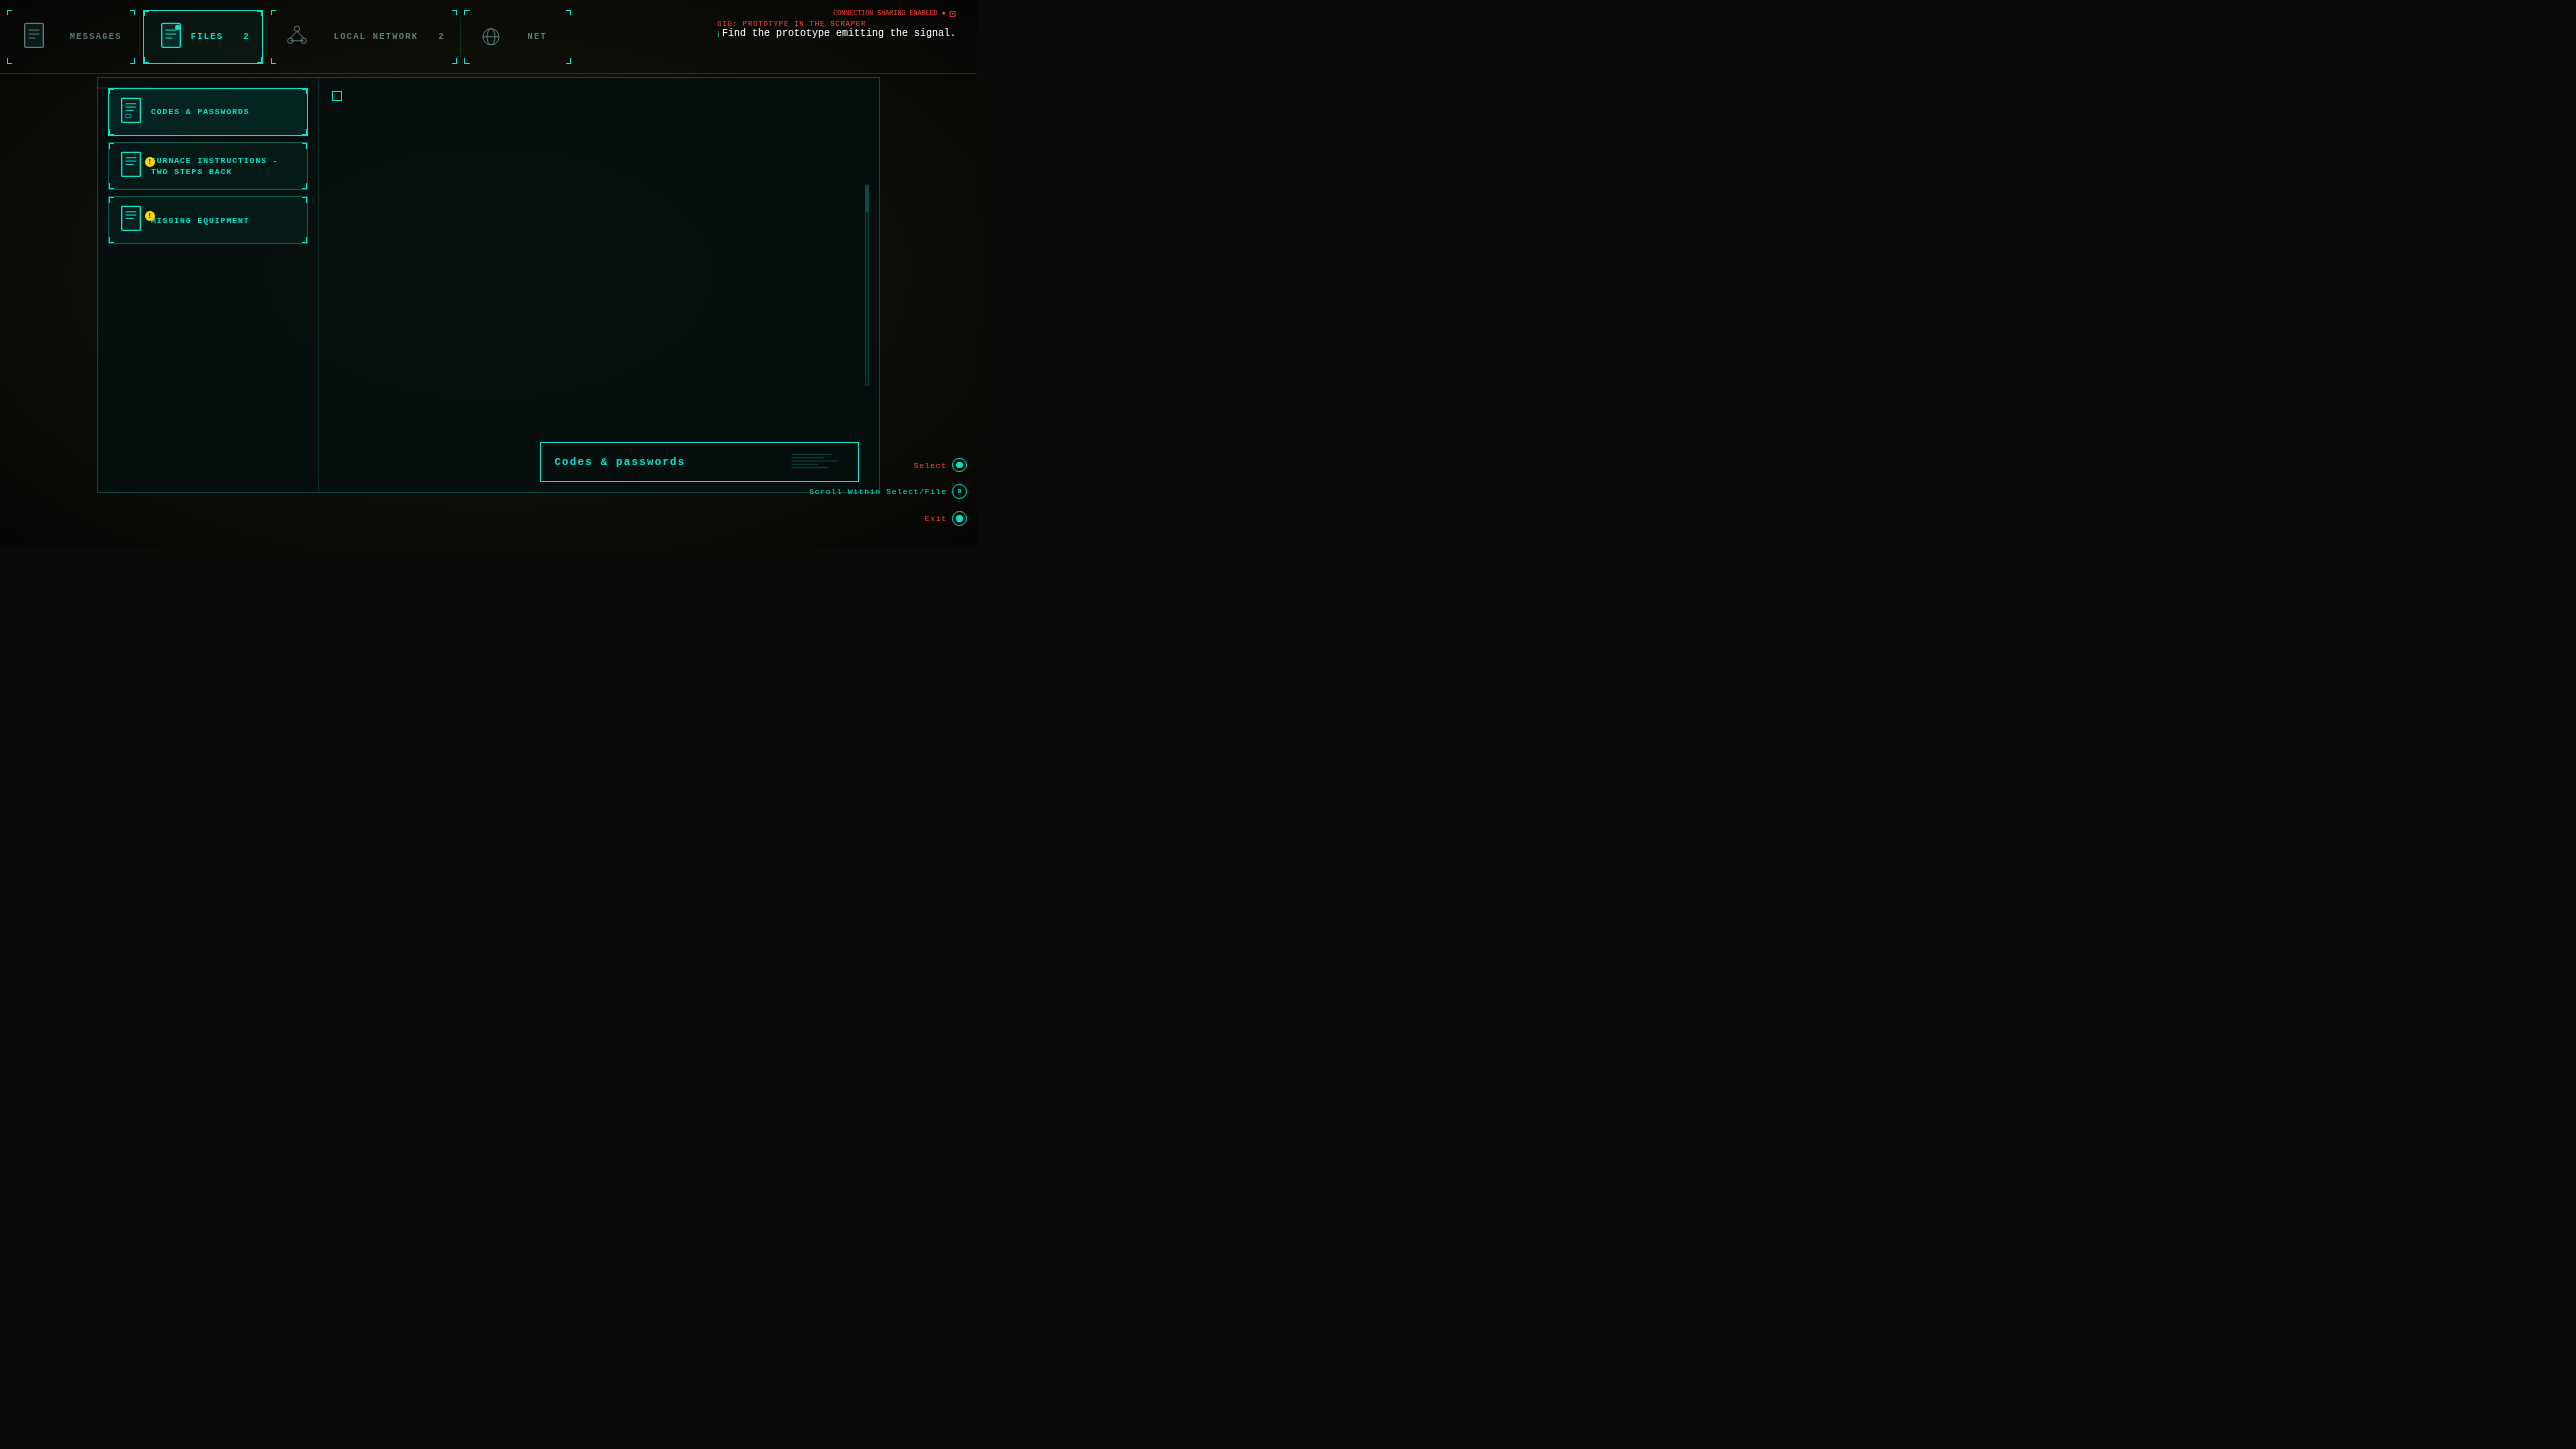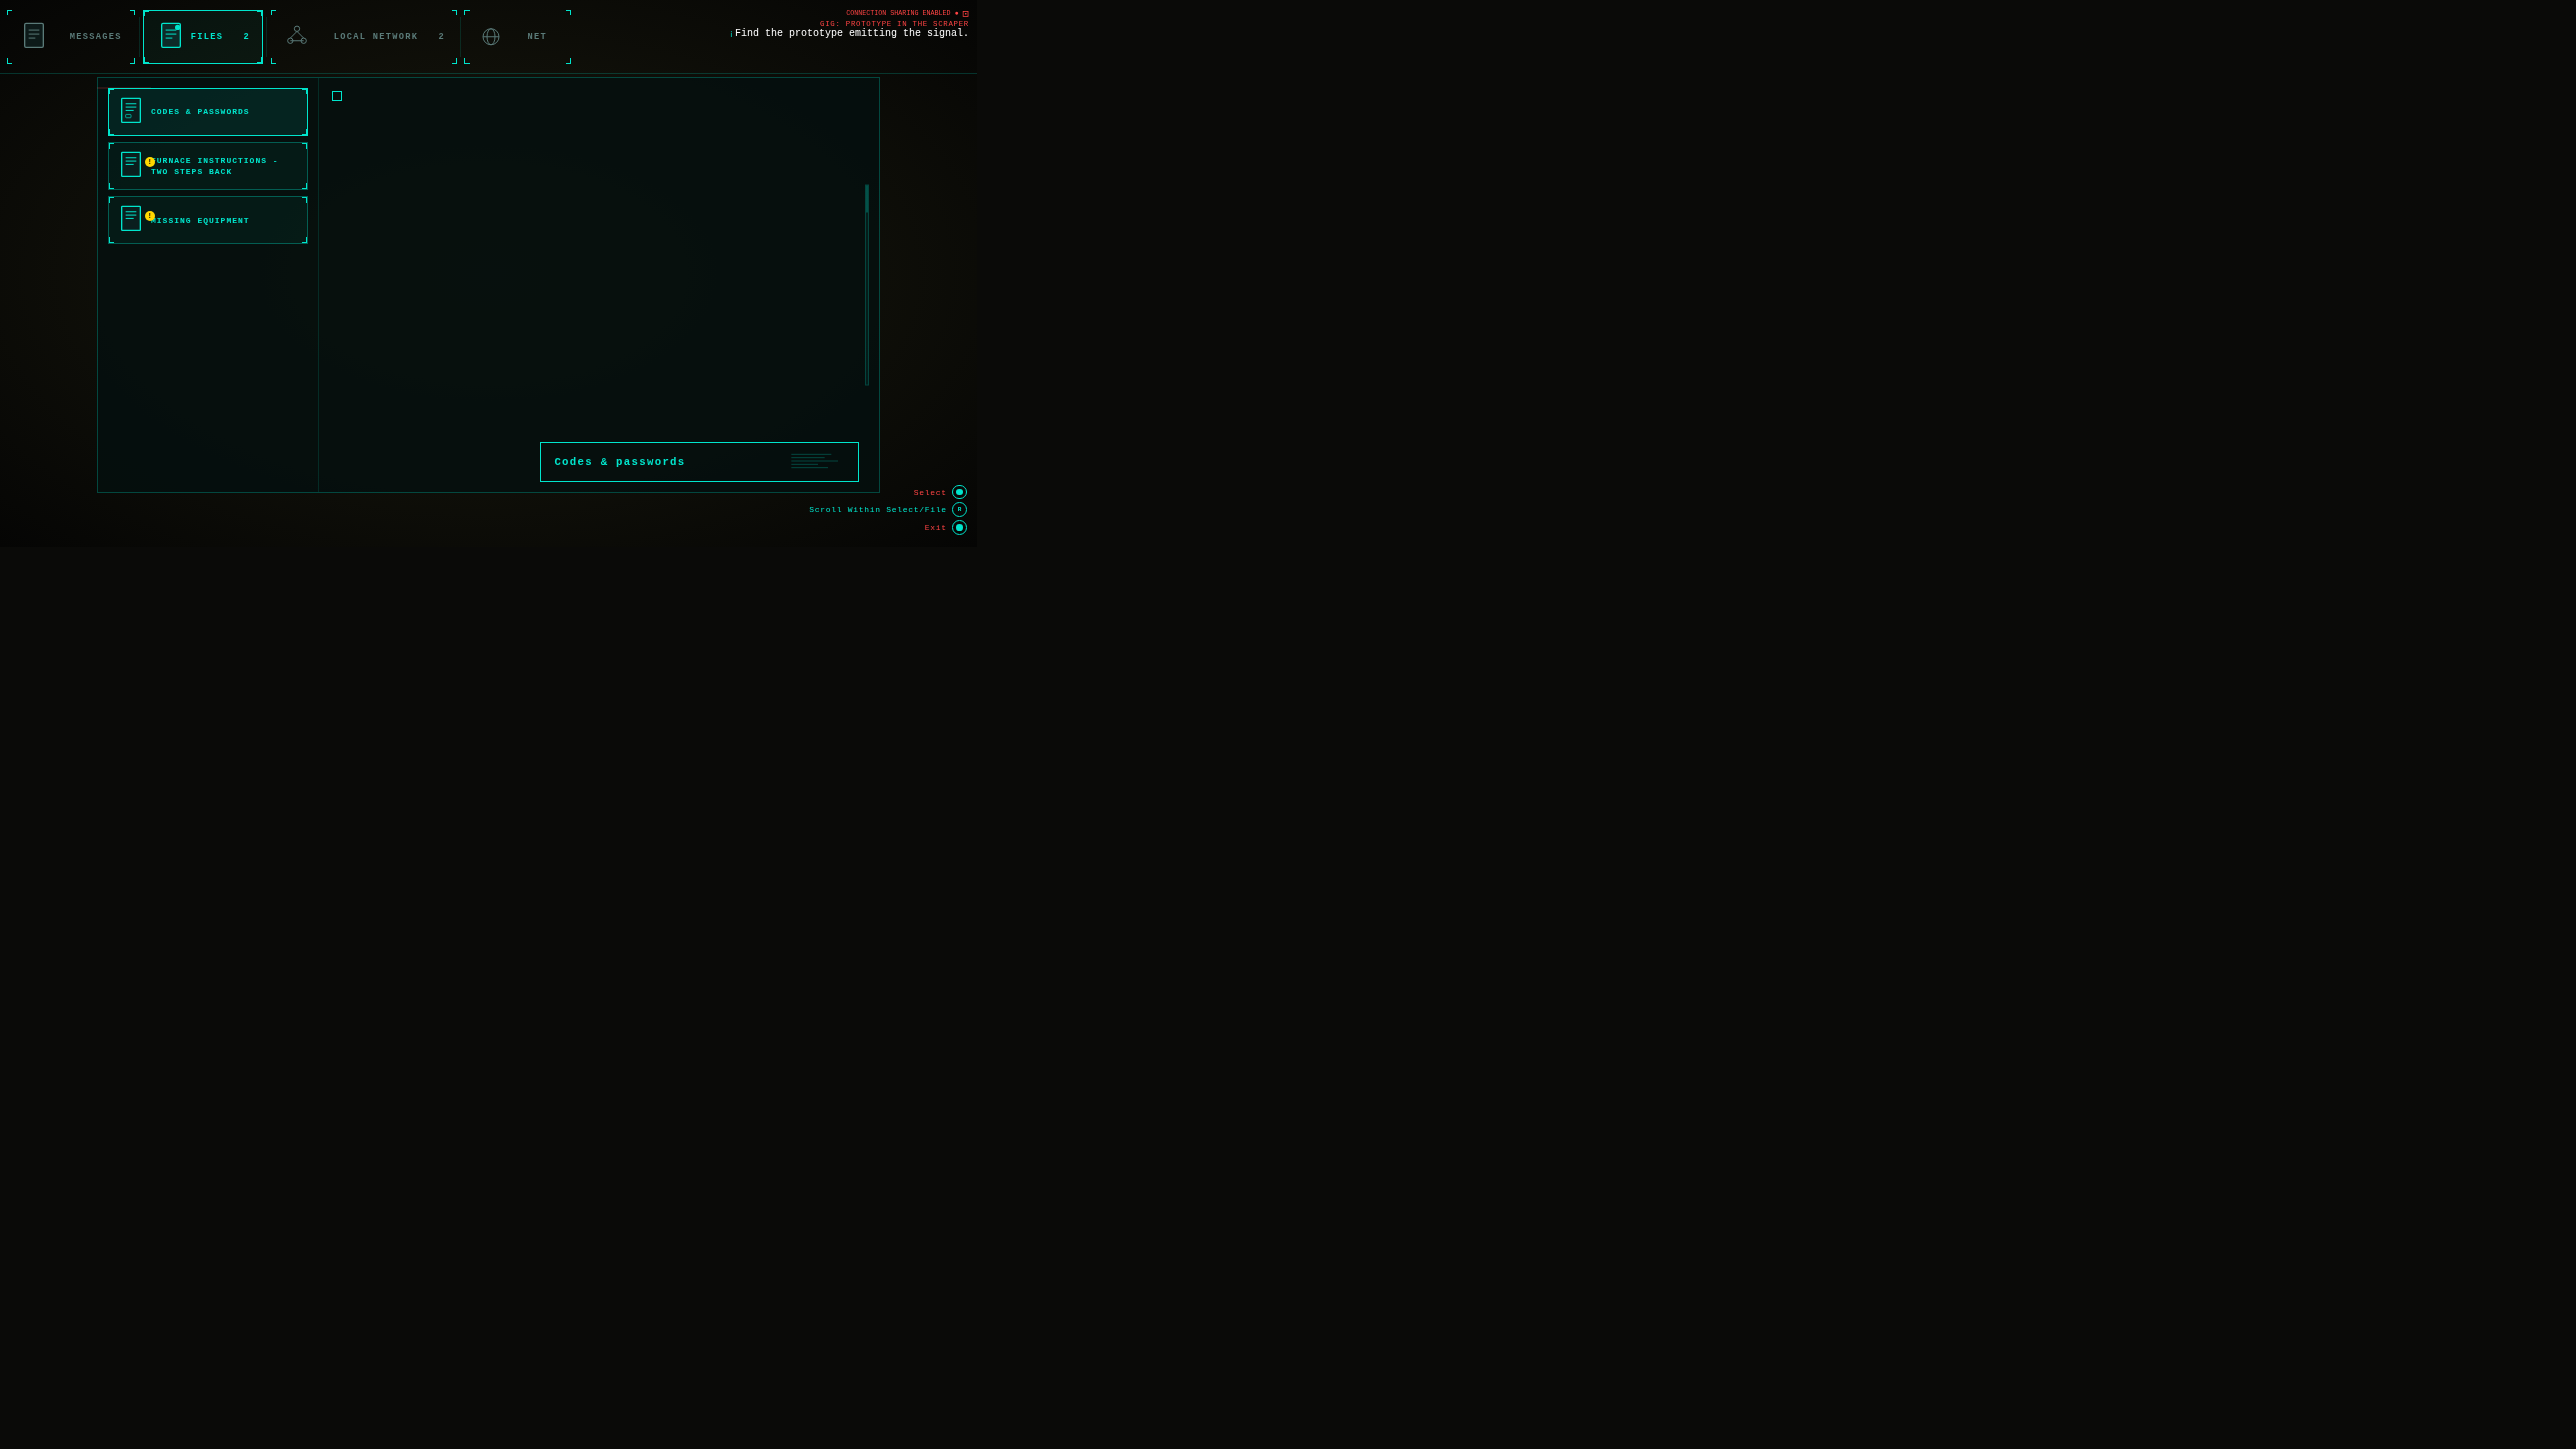--- a/index.html
+++ b/index.html
@@ -119,22 +119,22 @@
       width: 5.4px;
       height: 5.4px;
       border-bottom: 1.3px solid #00e5cc;
       border-right: 1.3px solid #00e5cc;
     }
 
     
     .gig-info {
       position: absolute;
       top: 6.7px;
-      right: 8px;
-      text-align: right;
+      right: 21px;
+      text-align: left;
       margin-left: 20px;
     }
 
     .gig-title {
       color: #ff4444;
       font-size: 7.4px;
       font-weight: normal;
       letter-spacing: 0.7px;
       text-transform: uppercase;
     }
@@ -289,26 +289,26 @@
 
     .scroll-thumb {
       width: 100%;
       height: 27px;
       background: #00e5cc44;
     }
 
     
     .bottom-controls {
       position: absolute;
-      bottom: 12px;
+      bottom: 21px;
       right: 10px;
       display: flex;
       flex-direction: column;
       align-items: flex-end;
-      gap: 3px;
+      gap: 12px;
     }
 
     .control-item {
       display: flex;
       align-items: center;
       gap: 5.4px;
     }
 
     .control-label {
       color: #ff4444;

